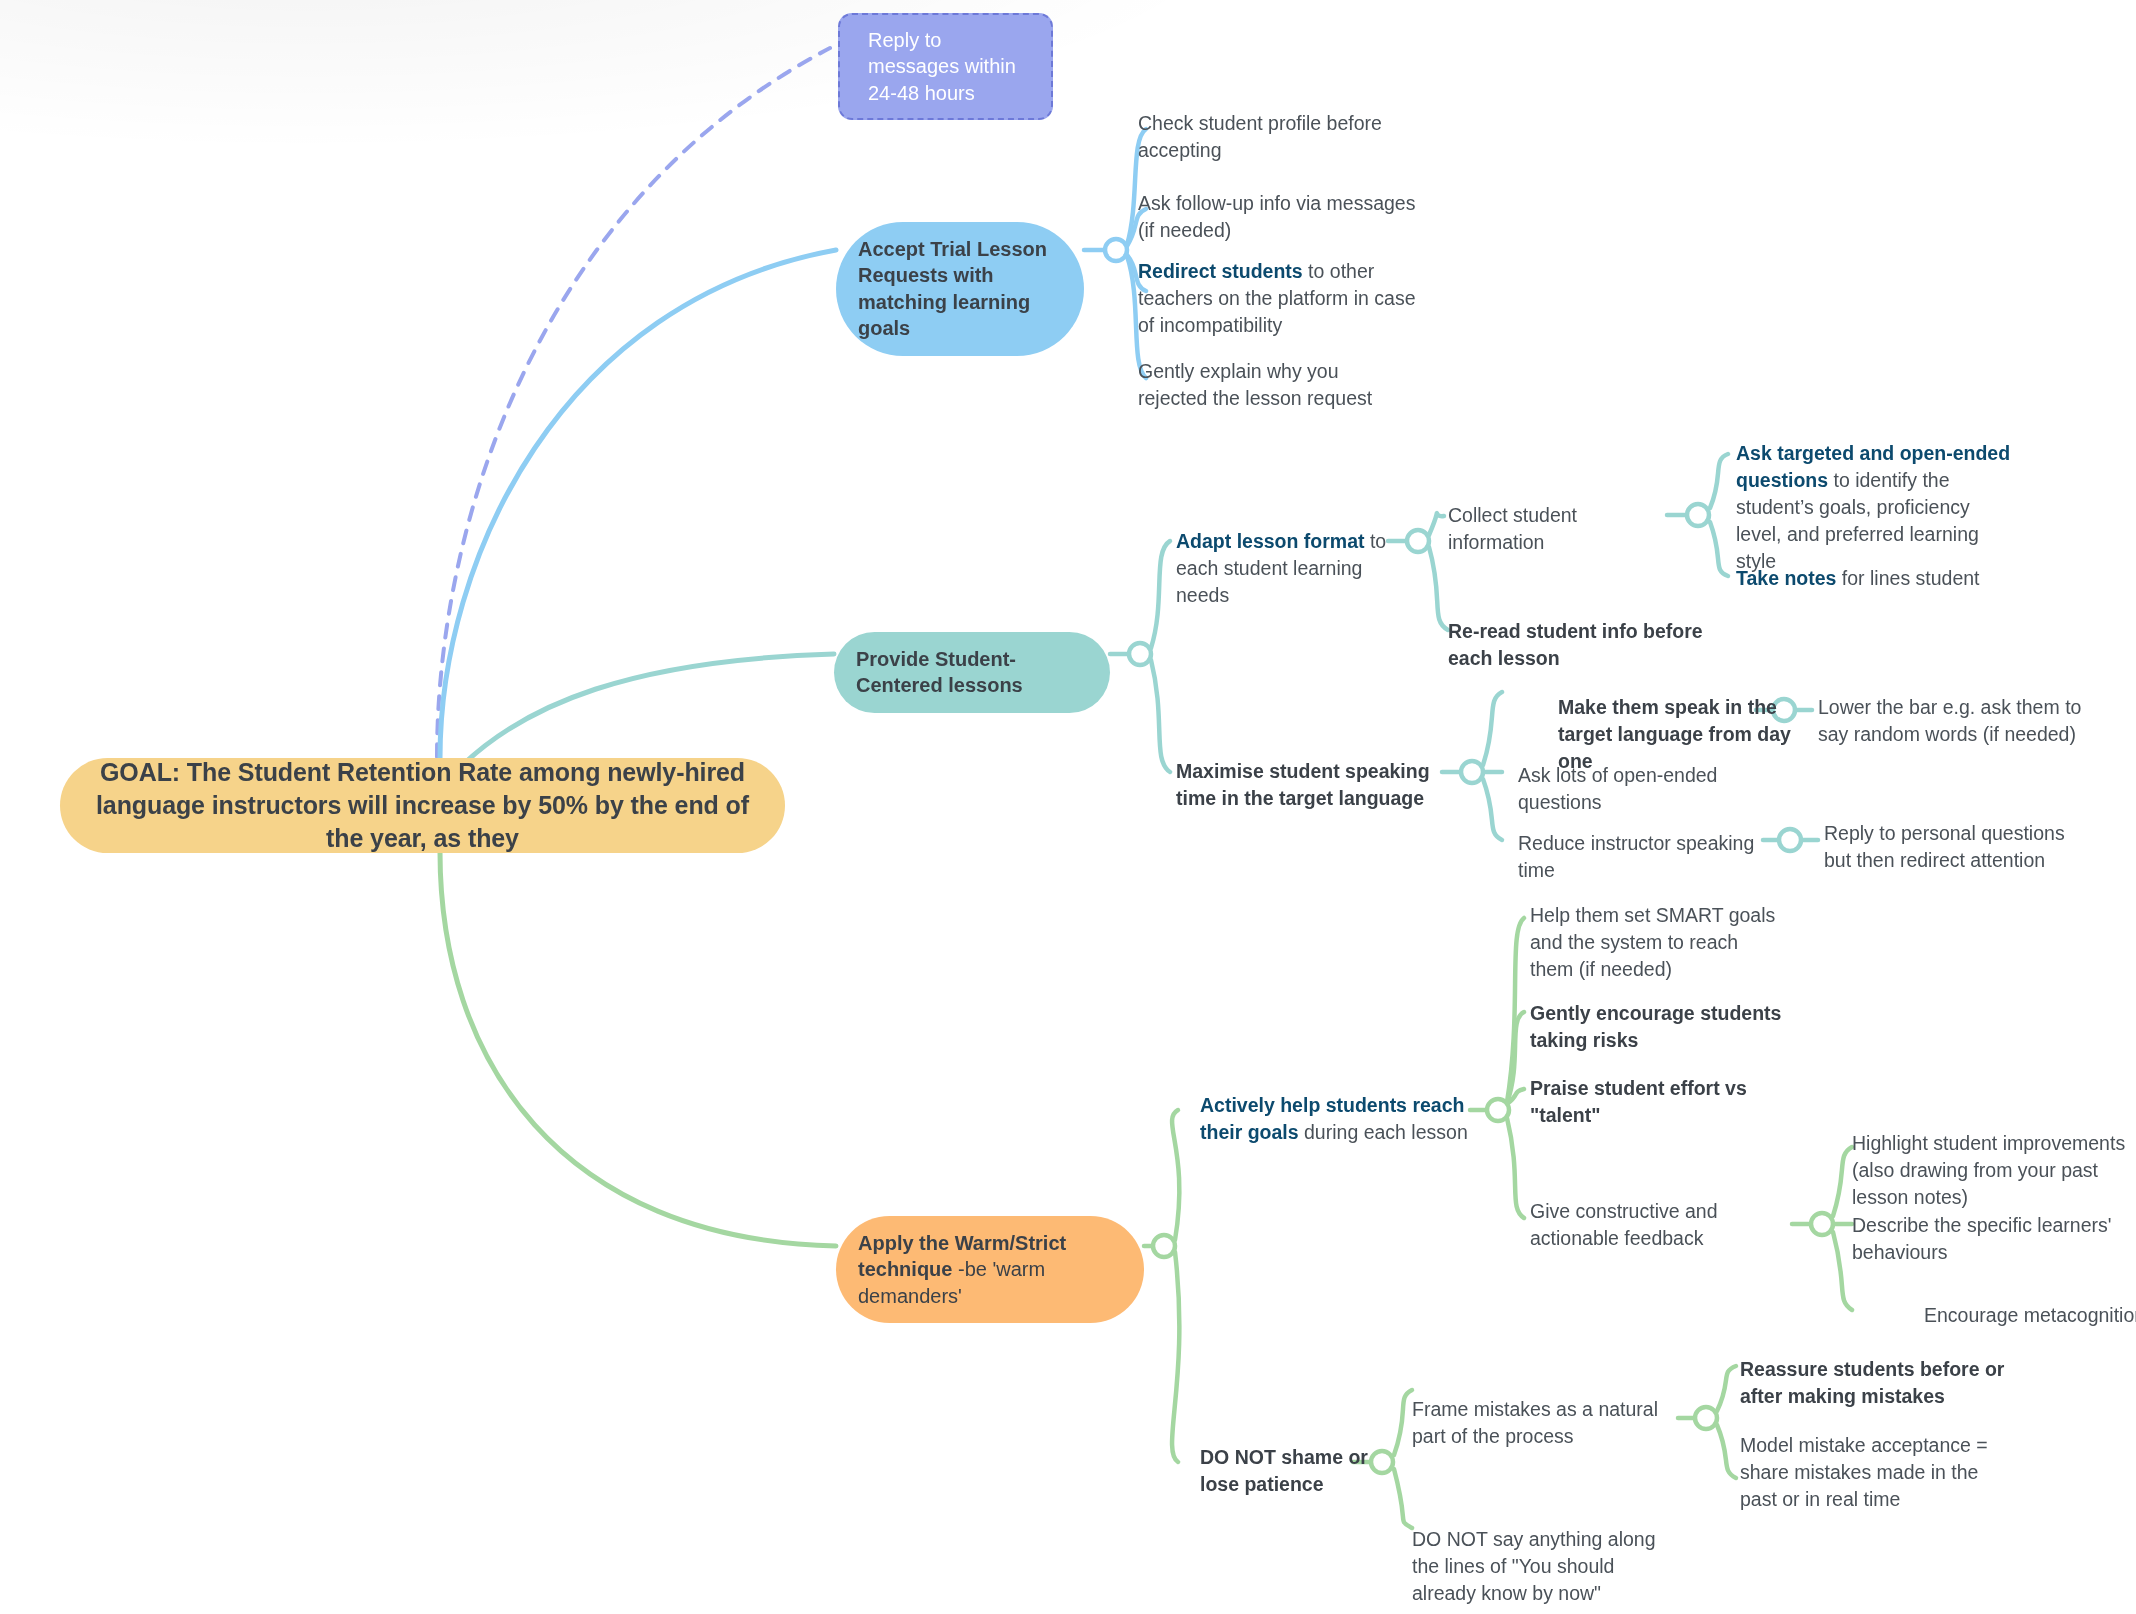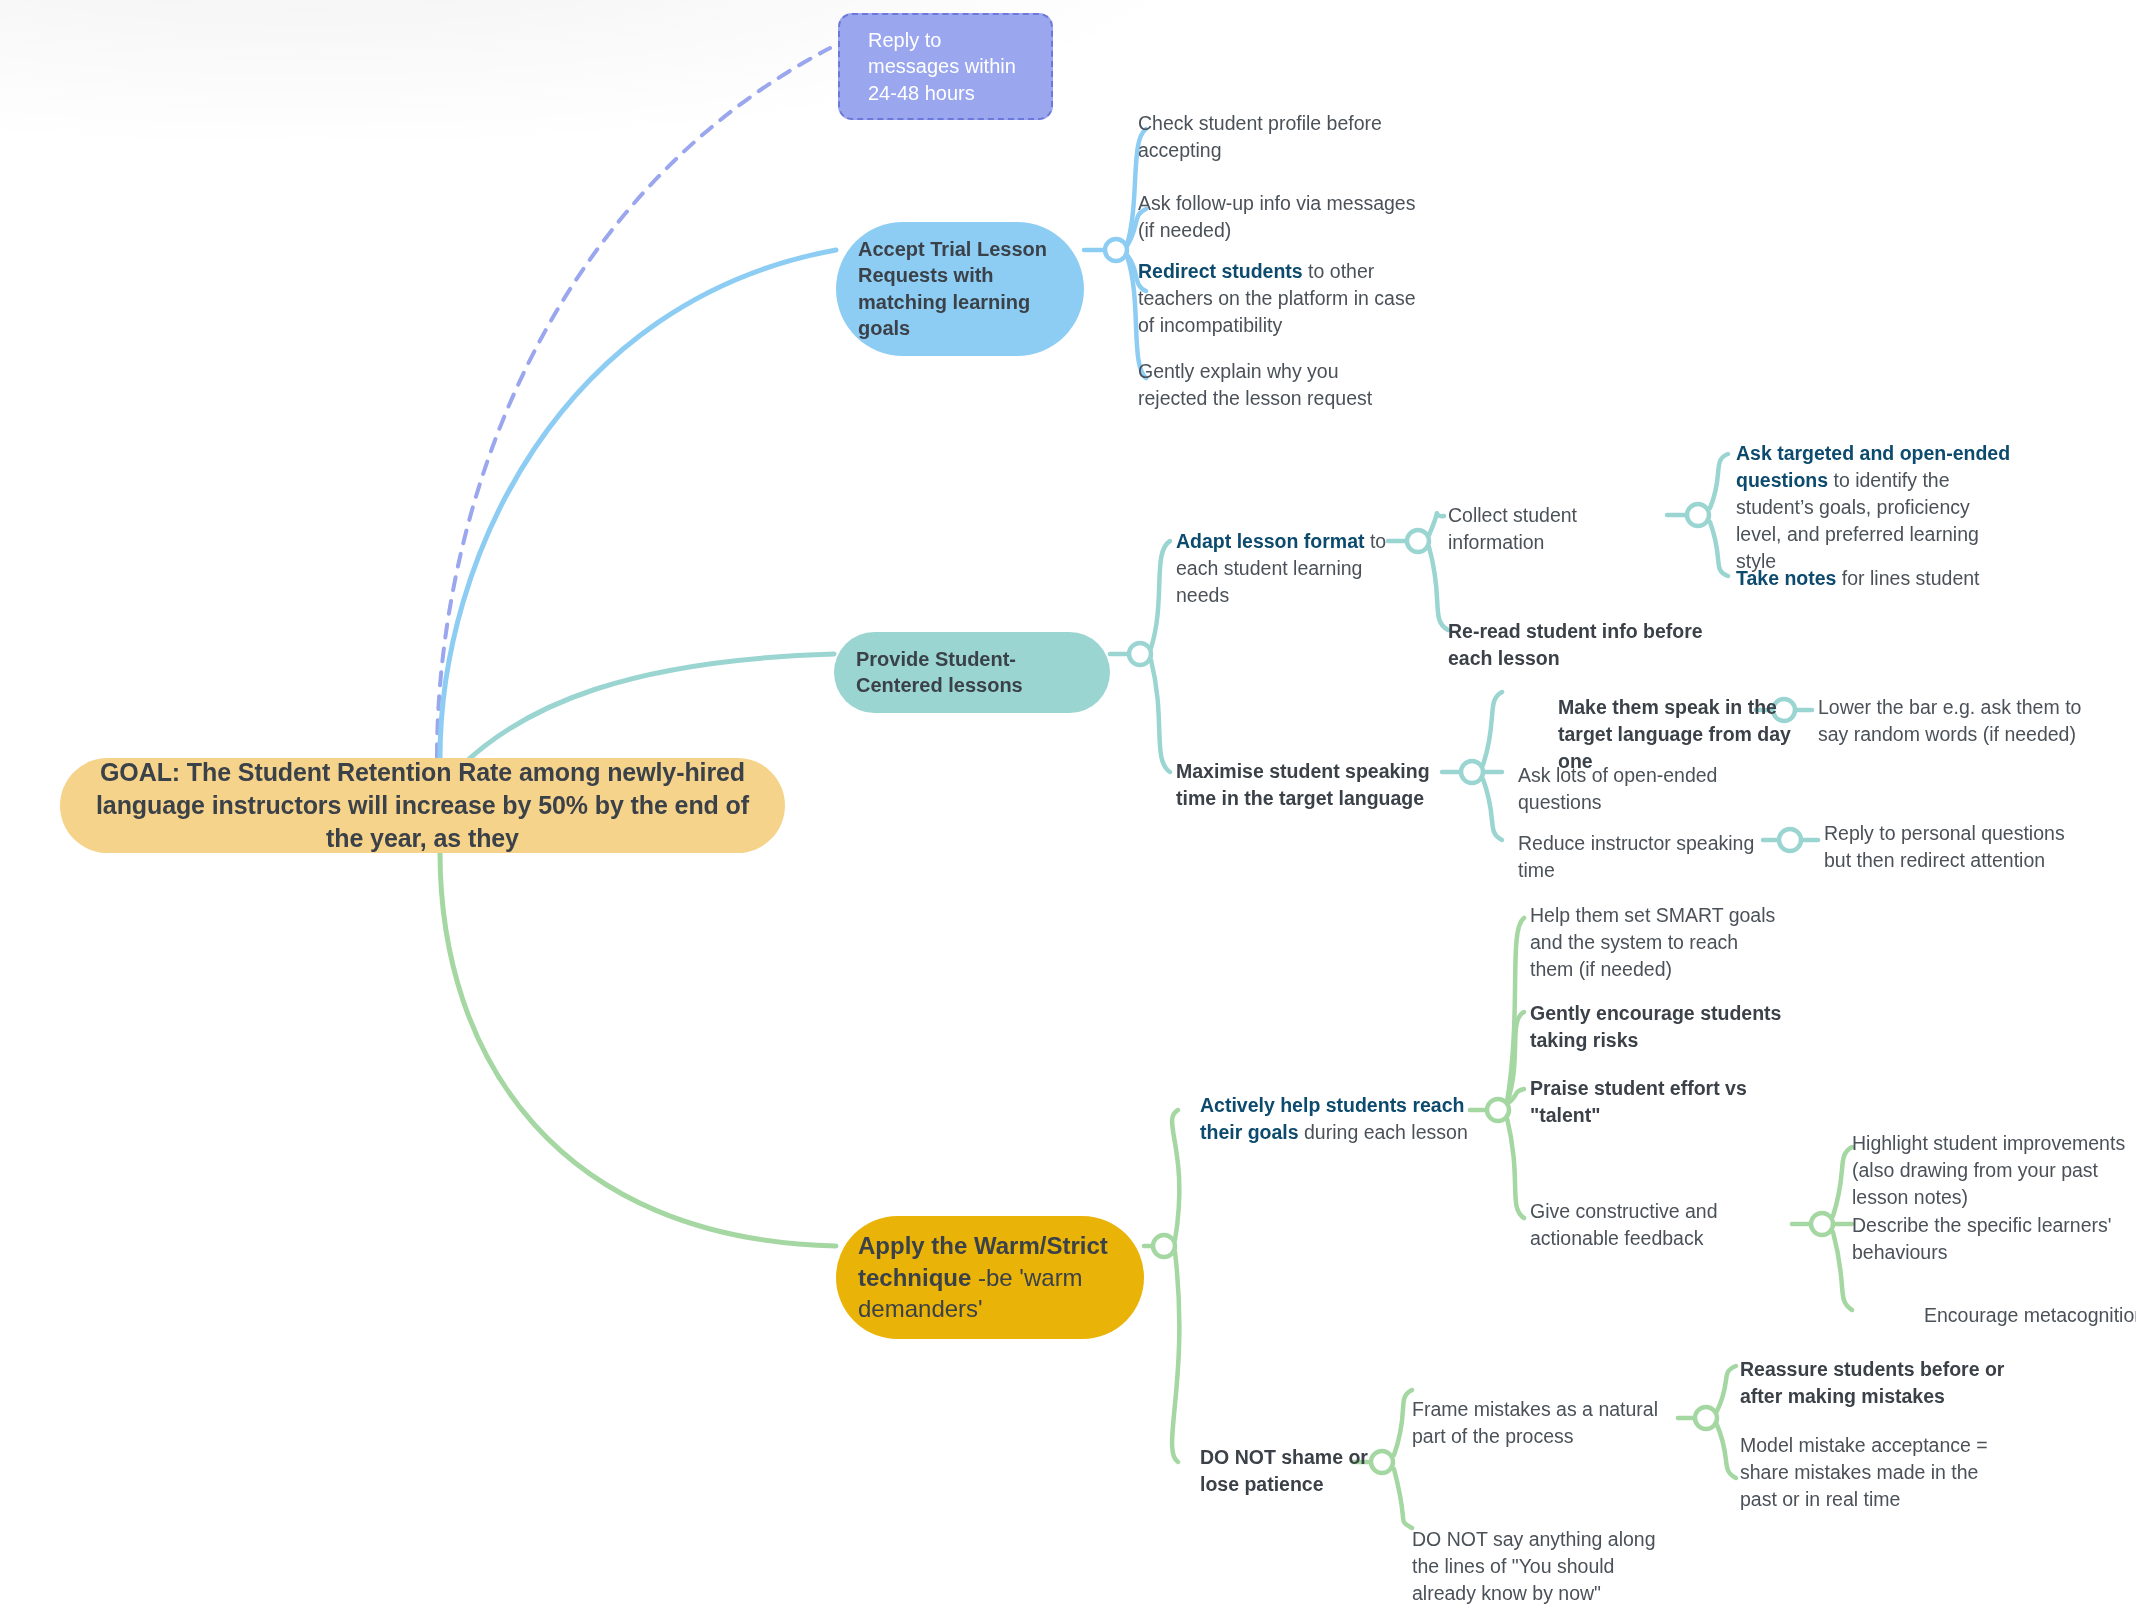--- a/index.html
+++ b/index.html
@@ -28,21 +28,21 @@
     line-height:1.32;
   }
   .pill.goal{
     background:#f6d38a;
     font-size:25px;font-weight:700;
     text-align:center;justify-content:center;
     letter-spacing:-0.1px;
   }
   .pill.blue{background:#8ecdf3;font-size:20px;font-weight:700;}
   .pill.teal{background:#9ad5d1;font-size:20px;font-weight:700;}
-  .pill.green{background:#eab308;font-size:24px;font-weight:700;}
+  .pill.green{background:#fdba74;font-size:20px;font-weight:700;}
   .pill.dashed{
     background:#9aa6ee;color:#ffffff;font-weight:400;font-size:20px;
     border:2px dashed #6d79d8;border-radius:14px;padding:12px 28px;
   }
   .pill.green .reg, .pill.blue .reg, .pill.teal .reg{font-weight:400;}
 
   
   .txt{
     color:#4a5158;
     font-size:19.5px;

